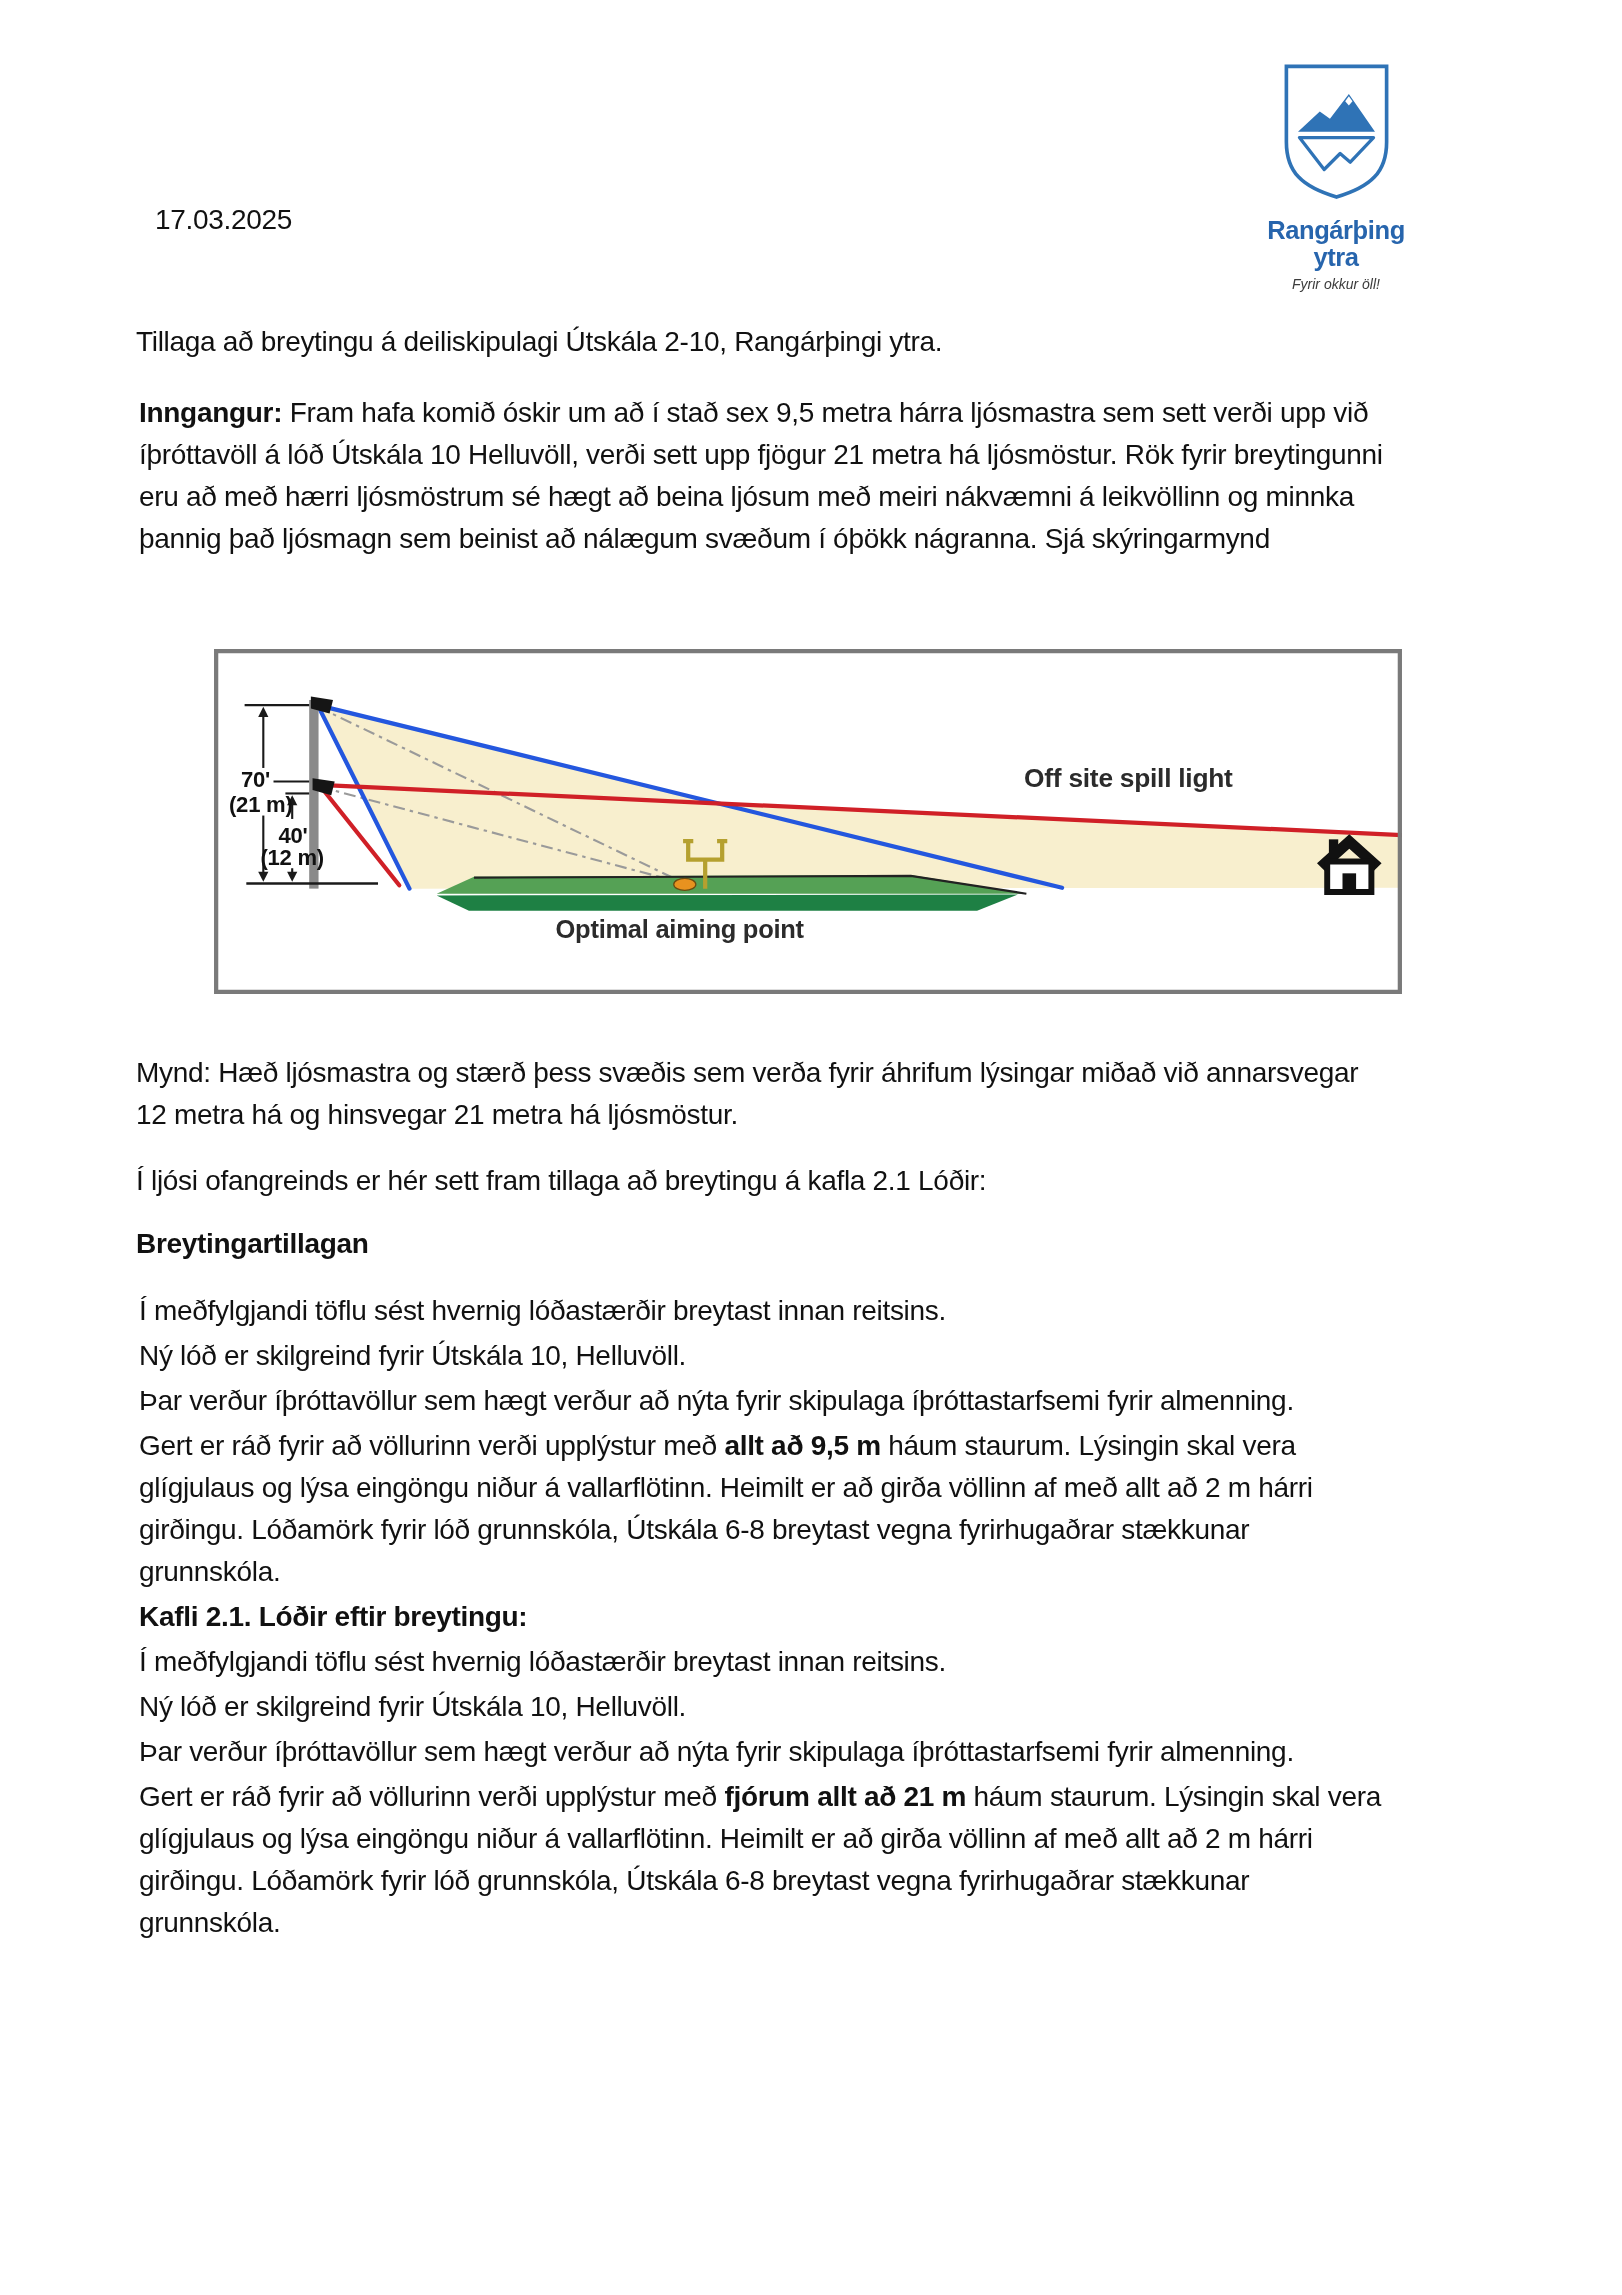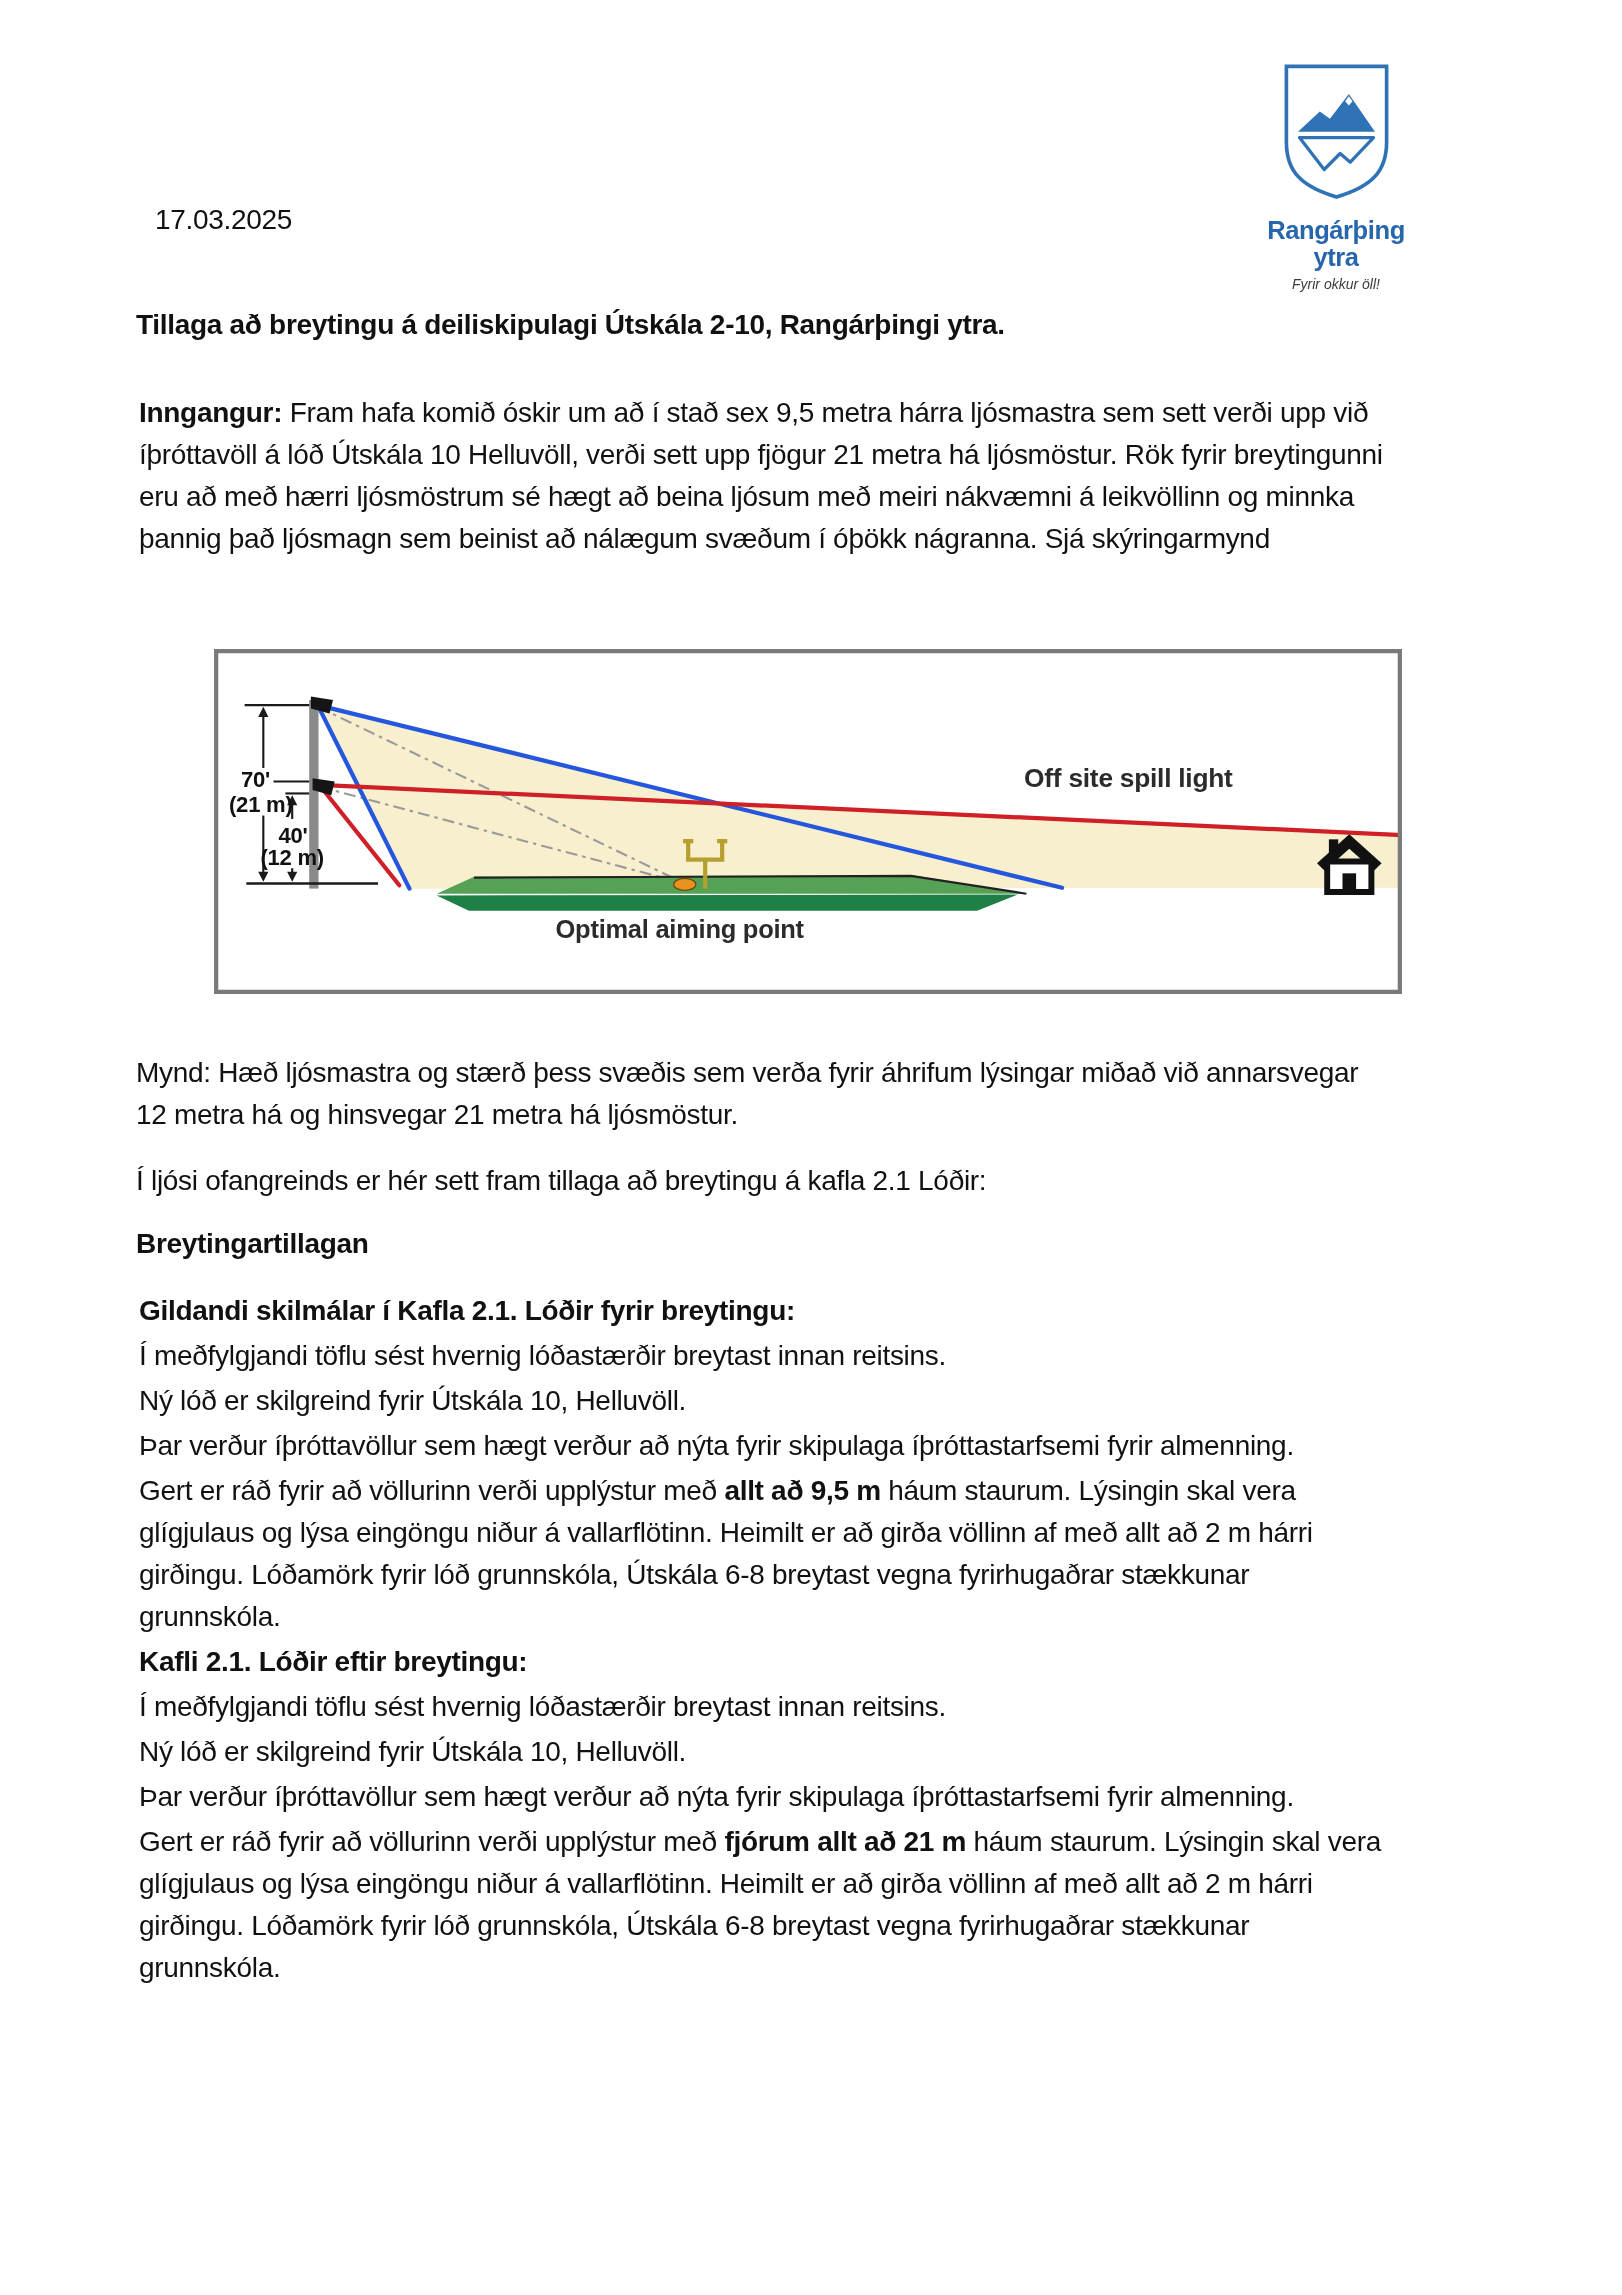--- a/index.html
+++ b/index.html
@@ -6,21 +6,21 @@
   .page{position:relative;width:1623px;height:2295px;background:#ffffff;overflow:hidden;
         font-family:"Liberation Sans","DejaVu Sans",sans-serif;color:#111;
         font-size:28px;line-height:42px;letter-spacing:-0.3px;border-radius:6px;}
   .abs{position:absolute;}
   .b{font-weight:700;}
   p{margin:3px;}
   .date{left:155px;top:199px;}
   .logo{left:1253px;top:62px;width:166px;text-align:center;}
   .logo-name{font-weight:700;color:#2765ad;font-size:25.5px;line-height:27px;margin-top:5.1px;letter-spacing:-0.4px;}
   .logo-tagline{font-style:italic;color:#3c3c3c;font-size:14px;line-height:20.4px;margin-top:2.5px;letter-spacing:0;}
-  .title{left:136px;top:304px;font-weight:700;}
+  .title{left:136px;top:321px;font-weight:400;}
   .intro{left:136px;top:389px;width:1253px;}
   .figure{left:214px;top:649px;width:1188px;height:345px;}
   .caption{left:136px;top:1052px;width:1253px;}
   .lead{left:136px;top:1160px;width:1253px;}
   .heading{left:136px;top:1223px;font-weight:700;}
   .main{left:136px;top:1287px;width:1253px;}
   svg text{font-family:"Liberation Sans","DejaVu Sans",sans-serif;}
 </style>
 </head>
 <body>
@@ -115,21 +115,20 @@
     </svg>
   </div>
 
   <div class="abs caption">Mynd: Hæð ljósmastra og stærð þess svæðis sem verða fyrir áhrifum lýsingar miðað við annarsvegar 12 metra há og hinsvegar 21 metra há ljósmöstur.</div>
 
   <div class="abs lead">Í ljósi ofangreinds er hér sett fram tillaga að breytingu á kafla 2.1 Lóðir:</div>
 
   <div class="abs heading">Breytingartillagan</div>
 
   <div class="abs main">
-    <p class="b">Gildandi skilmálar í Kafla 2.1. Lóðir fyrir breytingu:</p>
     <p>Í meðfylgjandi töflu sést hvernig lóðastærðir breytast innan reitsins.</p>
     <p>Ný lóð er skilgreind fyrir Útskála 10, Helluvöll.</p>
     <p>Þar verður íþróttavöllur sem hægt verður að nýta fyrir skipulaga íþróttastarfsemi fyrir almenning.</p>
     <p><span>Gert er ráð fyrir að völlurinn verði upplýstur með </span><span class="b">allt að 9,5 m</span><span> háum staurum. Lýsingin skal vera glígjulaus og lýsa eingöngu niður á vallarflötinn. Heimilt er að girða völlinn af með allt að 2 m hárri girðingu. Lóðamörk fyrir lóð grunnskóla, Útskála 6-8 breytast vegna fyrirhugaðrar stækkunar grunnskóla.</span></p>
     <p class="b">Kafli 2.1. Lóðir eftir breytingu:</p>
     <p>Í meðfylgjandi töflu sést hvernig lóðastærðir breytast innan reitsins.</p>
     <p>Ný lóð er skilgreind fyrir Útskála 10, Helluvöll.</p>
     <p>Þar verður íþróttavöllur sem hægt verður að nýta fyrir skipulaga íþróttastarfsemi fyrir almenning.</p>
     <p><span>Gert er ráð fyrir að völlurinn verði upplýstur með </span><span class="b">fjórum allt að 21 m</span><span> háum staurum. Lýsingin skal vera glígjulaus og lýsa eingöngu niður á vallarflötinn. Heimilt er að girða völlinn af með allt að 2 m hárri girðingu. Lóðamörk fyrir lóð grunnskóla, Útskála 6-8 breytast vegna fyrirhugaðrar stækkunar grunnskóla.</span></p>
   </div>

